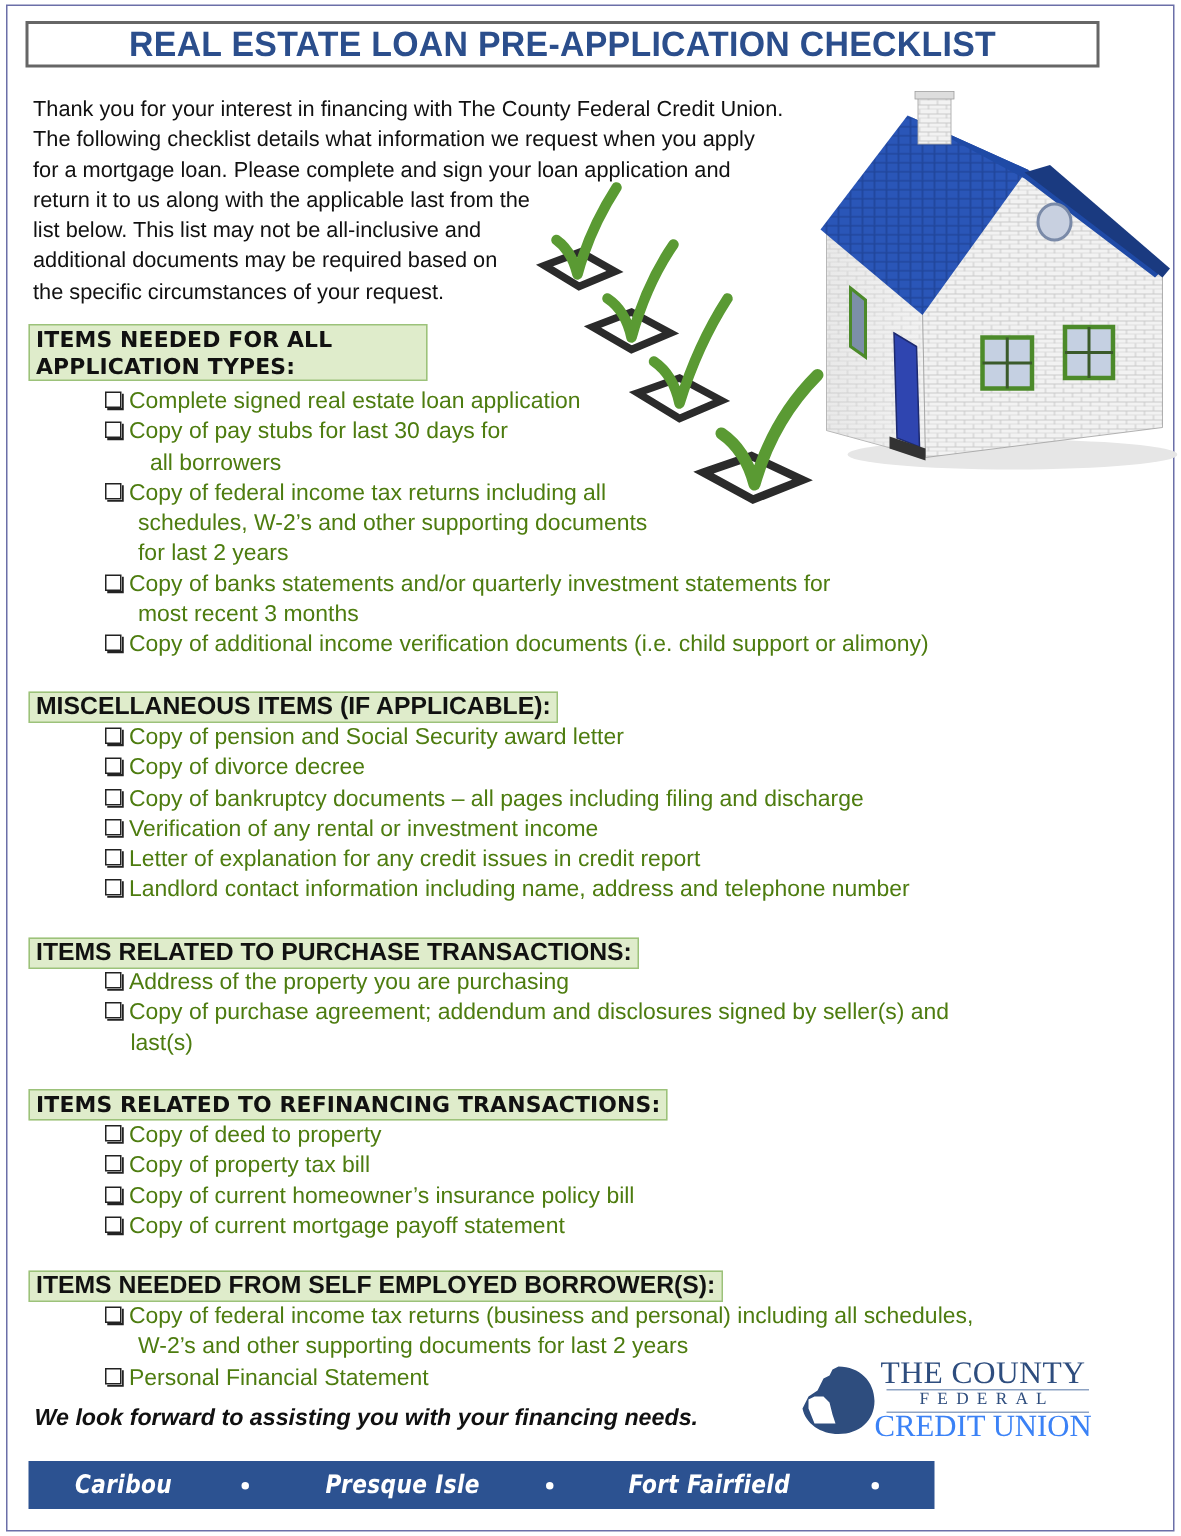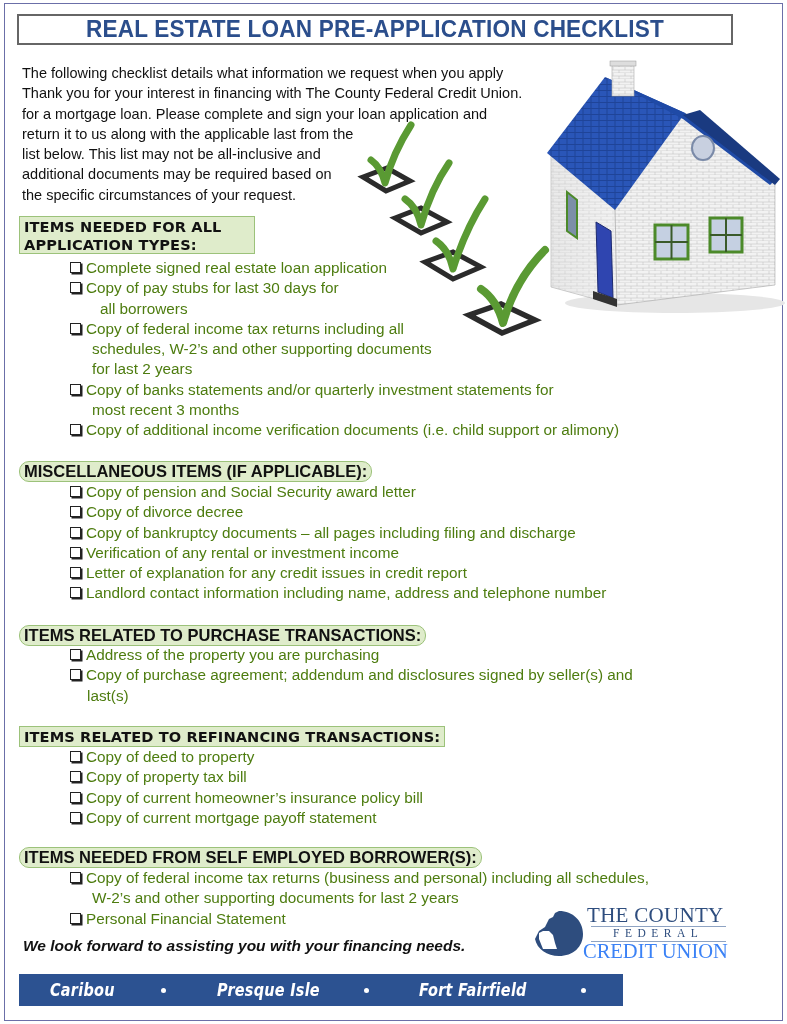--- a/index.html
+++ b/index.html
@@ -29,21 +29,21 @@
     .intro span { display: block; white-space: nowrap; }
 
     .section-header {
       position: absolute; left: 19px;
       background: #dfeccb; border: 1.5px solid #9cc27a;
       font-family: "DejaVu Sans", sans-serif; font-weight: bold;
       font-size: 14.6px; line-height: 17.5px; color: #111;
       padding: 1px 4px 0 4px; letter-spacing: 0.1px;
     }
     .section-header.condensed {
-      font-family: "Liberation Sans", sans-serif; font-size: 16.5px; letter-spacing: 0; border-radius: 10px;
+      font-family: "Liberation Sans", sans-serif; font-size: 16.5px; letter-spacing: 0;
     }
 
     .items {
       position: absolute; left: 70px; list-style: none;
       font-size: 15.3px; line-height: 20.3px; color: #4d7c0f;
     }
     .items.condensed { font-family: "Liberation Sans", sans-serif; }
     .items li { white-space: nowrap; }
     .items .box {
       display: inline-block; width: 11px; height: 11px; border: 1.3px solid #222;
@@ -90,22 +90,22 @@
 </head>
 <body>
 
 <div class="page-frame"></div>
 
 <div class="title-box">
   <span class="title-text">REAL ESTATE LOAN PRE-APPLICATION CHECKLIST</span>
 </div>
 
 <div class="intro">
+  <span>Thank you for your interest in financing with The County Federal Credit Union.</span>
   <span>The following checklist details what information we request when you apply</span>
-  <span>Thank you for your interest in financing with The County Federal Credit Union.</span>
   <span>for a mortgage loan.  Please complete and sign your loan application and</span>
   <span>return it to us along with the applicable last from the</span>
   <span>list below.  This list may not be all-inclusive and</span>
   <span>additional documents may be required based on</span>
   <span>the specific circumstances of your request.</span>
 </div>
 
 <svg class="art" viewBox="0 0 430 310">
   <defs>
     <pattern id="brick" width="12" height="6" patternUnits="userSpaceOnUse">
@@ -153,21 +153,21 @@
     <polygon points="212,137 222,145 222,183 212,176" fill="#7c8fa8" stroke="#4c8a2a" stroke-width="2"></polygon>
     <polygon points="241,167 256,176 258,243 243,237" fill="#2f45b0" stroke="#1d2a70" stroke-width="1"></polygon>
     <rect x="300" y="170" width="33" height="34" fill="#c5d0e2" stroke="#4c8a2a" stroke-width="3"></rect>
     <path d="M316.5 170 V204 M300 187 H333" stroke="#3a5a2a" stroke-width="2"></path>
     <rect x="355" y="163" width="32" height="34" fill="#c5d0e2" stroke="#4c8a2a" stroke-width="3"></rect>
     <path d="M371 163 V197 M355 180 H387" stroke="#3a5a2a" stroke-width="2"></path>
     <polygon points="238,236 262,244 262,252 238,244" fill="#333"></polygon>
   </g>
 </svg>
 
-<div class="section-header" style="top:216px; width:236px;">
+<div class="section-header" style="top:216px; width:266px;">
   <div>ITEMS NEEDED FOR ALL</div>
   <div>APPLICATION TYPES:</div>
 </div>
 <ul class="items" style="top:258px;">
   <li><span class="box"></span><span>Complete signed real estate loan application</span></li>
   <li><span class="box"></span><span>Copy of pay stubs for last 30 days for</span><span class="cont" style="padding-left:30px">all borrowers</span></li>
   <li><span class="box"></span><span>Copy of federal income tax returns including all</span><span class="cont"> schedules, W-2’s and other supporting documents</span><span class="cont"> for last 2 years</span></li>
   <li><span class="box"></span><span>Copy of banks statements and/or quarterly investment statements for</span><span class="cont"> most recent 3 months</span></li>
   <li><span class="box"></span><span>Copy of additional income verification documents (i.e. child support or alimony)</span></li>
 </ul>

